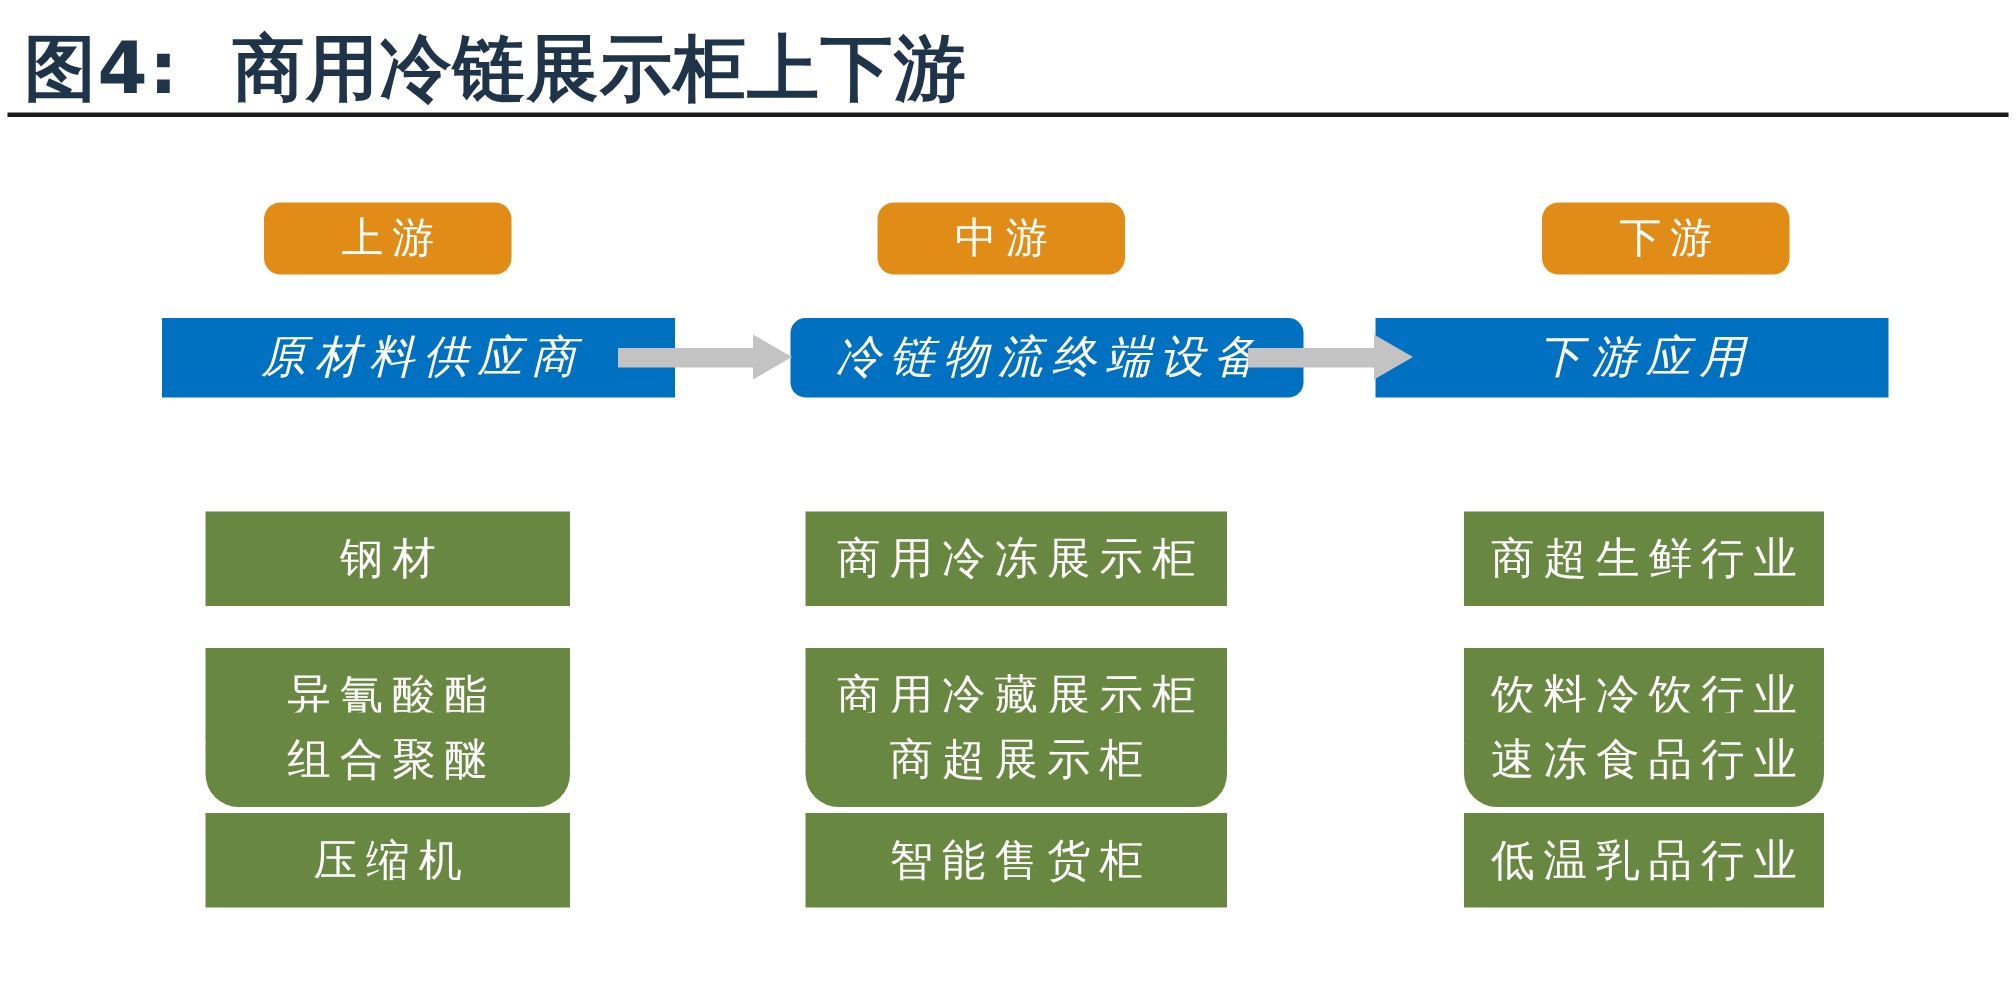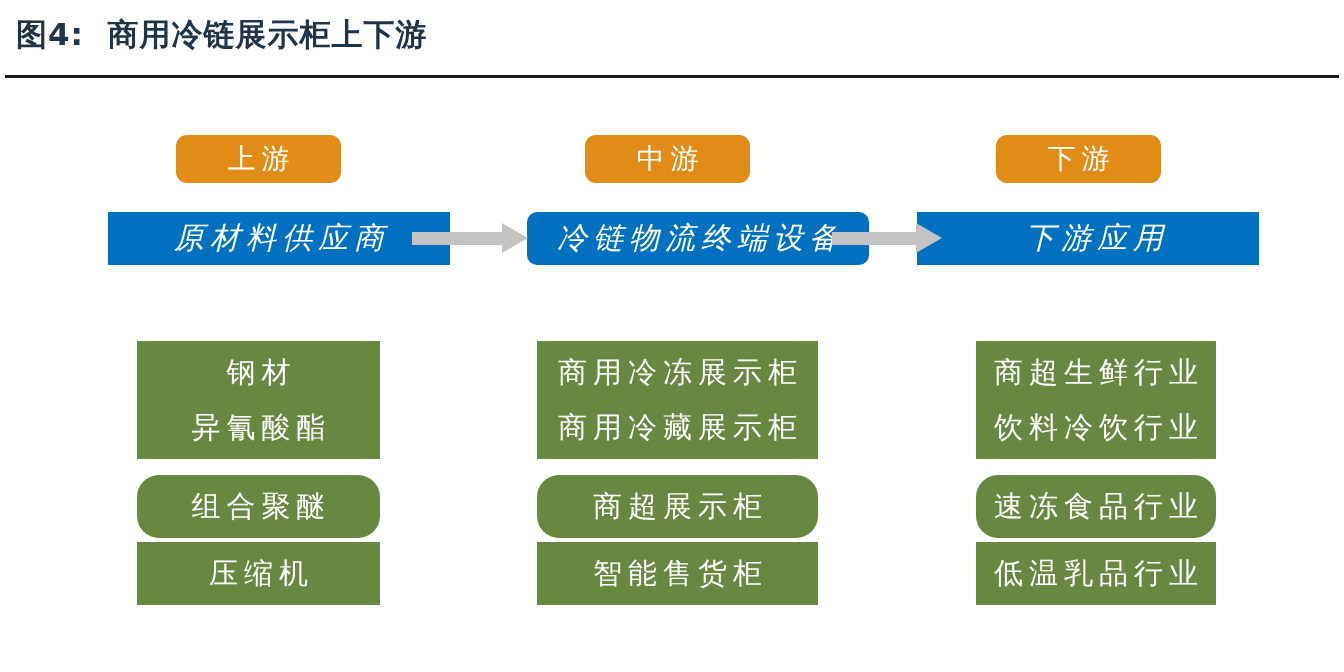--- a/index.html
+++ b/index.html
@@ -4,21 +4,21 @@
 <style>
   * { margin: 0; padding: 0; box-sizing: border-box; }
   html, body { background: #ffffff; }
   body {
     width: 1344px; height: 672px;
     position: relative; overflow: hidden;
     font-family: "DejaVu Sans", sans-serif;
   }
   .title {
     position: absolute; left: 16px; top: 14px;
-    font-size: 31px; font-weight: bold;
+    font-size: 48px; font-weight: bold;
     color: var(--title-color, #1F3349);
     white-space: pre; letter-spacing: 1px;
   }
   .rule {
     position: absolute; left: 5px; top: 75px;
     width: 1334px; height: 3px;
     background: var(--rule-color, #1B1B1B);
   }
   .box {
     position: absolute;
@@ -28,36 +28,36 @@
     white-space: nowrap;
   }
   .stage {
     top: 135px; height: 48px; width: 165px;
     background: var(--stage-bg, #E28C18);
     font-size: 28px;
     border-radius: 11px;
   }
   .stage.s1 { left: 176px; }
   .stage.s2 { left: 585px; }
-  .stage.s3 { left: 996px; }
+  .stage.s3 { left: 1028px; }
   .category {
     top: 212px; height: 53px; width: 342px;
     background: var(--category-bg, #0070C0);
     font-size: 30px;
     font-style: italic;
   }
   .category.c1 { left: 108px; }
   .category.c2 { left: 527px; border-radius: 10px; }
   .category.c3 { left: 917px; padding-left: 12px; }
   .item {
     height: 63px;
     background: var(--item-bg, #688740);
     font-size: 29px;
   }
-  .r1 { top: 341px; } .r2 { top: 396px; } .r3 { top: 475px; border-radius: 22px; } .r4 { top: 542px; }
+  .r1 { top: 341px; } .r2 { top: 432px; } .r3 { top: 475px; border-radius: 22px; } .r4 { top: 542px; }
   .k1 { left: 137px; width: 243px; }
   .k2 { left: 537px; width: 281px; }
   .k3 { left: 976px; width: 240px; }
   .arrow-body {
     position: absolute; top: 232px; height: 13px;
     background: var(--arrow, #C3C3C3);
   }
   .arrow-body.a1 { left: 412px; width: 92px; }
   .arrow-body.a2 { left: 832px; width: 86px; }
   .arrow-head {

